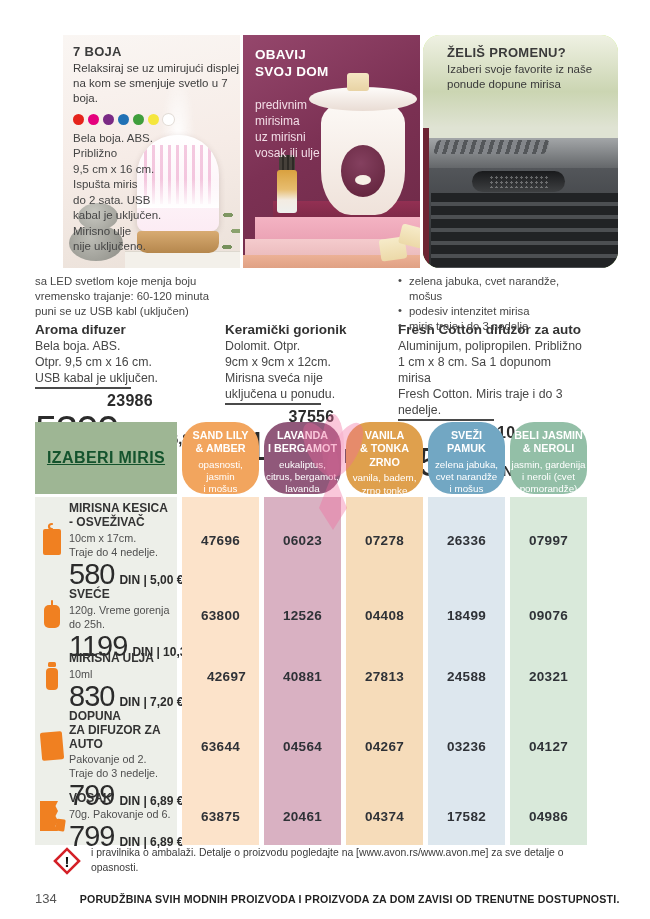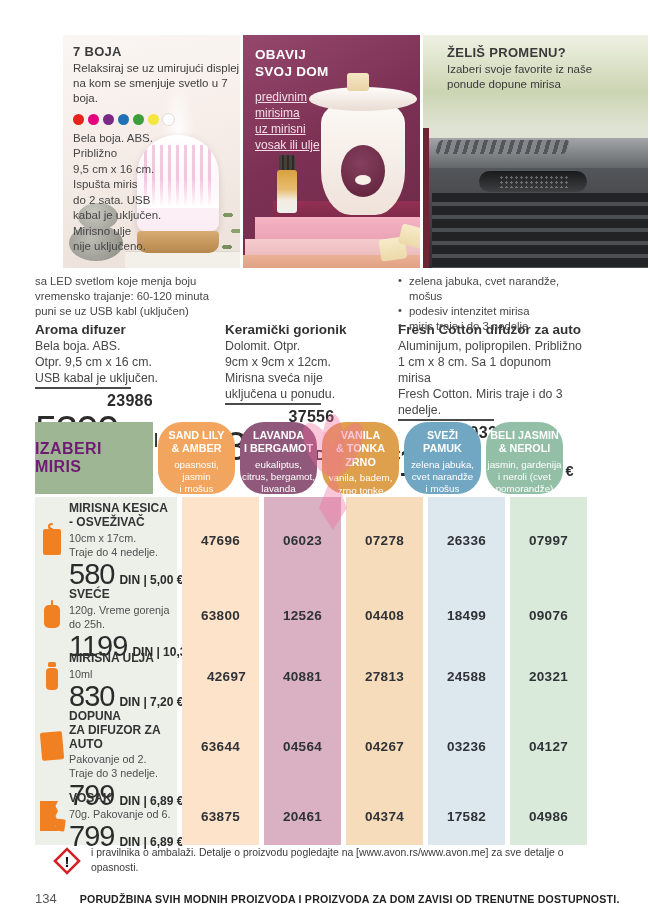--- a/index.html
+++ b/index.html
@@ -4,28 +4,28 @@
 <style>
   html,body{margin:0;padding:0;background:#ffffff;}
   .page{position:relative;width:650px;height:919px;background:#fff;
         font-family:"Liberation Sans",sans-serif;color:#3c3c3c;overflow:hidden;}
 
   
   .hero-row{position:absolute;left:35px;top:35px;width:555px;height:233px;display:flex;gap:3px;}
   .hero{position:relative;overflow:hidden;flex-shrink:0;}
   .hero-left{width:177px;background:linear-gradient(170deg,#faf6f3 0%,#f6ece7 50%,#ebe1d9 100%);margin-left:28px;}
   .hero-mid{width:177px;background:linear-gradient(150deg,#95476c 0%,#7c3154 45%,#6c2945 100%);}
-  .hero-right{width:225px;background:#bef264;}
+  .hero-right{width:195px;background:#bef264;border-radius:17px;}
   .hero-text{position:absolute;z-index:5;}
   .hero-title{font-weight:bold;font-size:13px;letter-spacing:.3px;}
   .hero-sub{font-size:11.5px;line-height:1.32;margin-top:2px;}
   .hero-left .hero-text{left:10px;top:9px;color:#3c3c3c;}
   .hero-mid .hero-text{left:12px;top:12px;color:#fff;}
   .hero-mid .hero-title{font-size:13.5px;line-height:1.25;}
-  .hero-mid .hero-sub{color:#f2dce6;font-size:12px;line-height:1.35;margin-top:8px;text-decoration:underline;}
+  .hero-mid .hero-sub{color:#f2dce6;font-size:12px;line-height:1.35;margin-top:16px;}
   .hero-right .hero-text{left:24px;top:10px;color:#3a3a3a;}
   .dots{display:flex;gap:4px;margin:7px 0 6px 0;}
   .dot{width:11px;height:11px;border-radius:50%;}
   .overlay-lines{font-size:11.5px;line-height:1.35;color:#454545;}
 
   
   .l-mist{position:absolute;left:98px;top:38px;width:34px;height:78px;
           background:radial-gradient(ellipse at 50% 80%,rgba(255,255,255,.95),rgba(255,255,255,0) 70%);filter:blur(2px);}
   .l-diffuser{position:absolute;left:74px;top:100px;width:82px;height:118px;z-index:2;}
   .l-body{position:absolute;left:0;right:0;top:0;bottom:22px;background:linear-gradient(#ffffff,#fcecf4);
@@ -96,22 +96,22 @@
   .p-bottom{margin-top:auto;text-align:center;}
   .p-rule{width:96px;border-top:2px solid #4a4a4a;margin-bottom:3px;}
   .p-code{font-weight:bold;font-size:16px;color:#2b2b2b;letter-spacing:.3px;}
   .price-row{display:flex;align-items:baseline;gap:7px;margin-top:1px;}
   .price-num{font-size:40px;line-height:.95;letter-spacing:-1.5px;color:#2b2b2b;}
   .price-tail{font-size:14.5px;font-weight:bold;color:#2b2b2b;white-space:nowrap;}
 
   
   .scent-table{position:absolute;left:35px;top:422px;width:553px;}
   .t-head{display:flex;gap:5px;height:72px;}
-  .t-label-box{width:118px;background:#9eb694;color:#701a75;display:flex;align-items:center;justify-content:center;
-               font-weight:bold;font-size:16px;letter-spacing:.4px;}
+  .t-label-box{width:142px;background:#9eb694;color:#14532d;display:flex;align-items:center;justify-content:center;
+               font-weight:bold;font-size:16px;letter-spacing:.4px;text-decoration:underline;}
   .t-col-head{width:77px;box-sizing:border-box;color:#fff;text-align:center;padding-top:7px;border-radius:24px;}
   .t-col-title{font-weight:bold;font-size:10.8px;line-height:1.25;}
   .t-col-notes{font-size:9.8px;line-height:1.25;margin-top:3px;}
   .t-body{display:flex;gap:5px;margin-top:3px;}
   .t-label-col{width:142px;background:#edefe9;}
   .t-row{display:flex;box-sizing:border-box;}
   .t-row-icon{width:33px;display:flex;justify-content:center;align-items:center;flex-shrink:0;}
   .t-row-text{flex:1;padding:5px 2px 0 1px;}
   .t-row-name{font-weight:bold;font-size:12px;line-height:1.15;color:#333;}
   .t-row-details{font-size:10.8px;line-height:1.3;color:#4f4f4f;margin-top:1px;}

